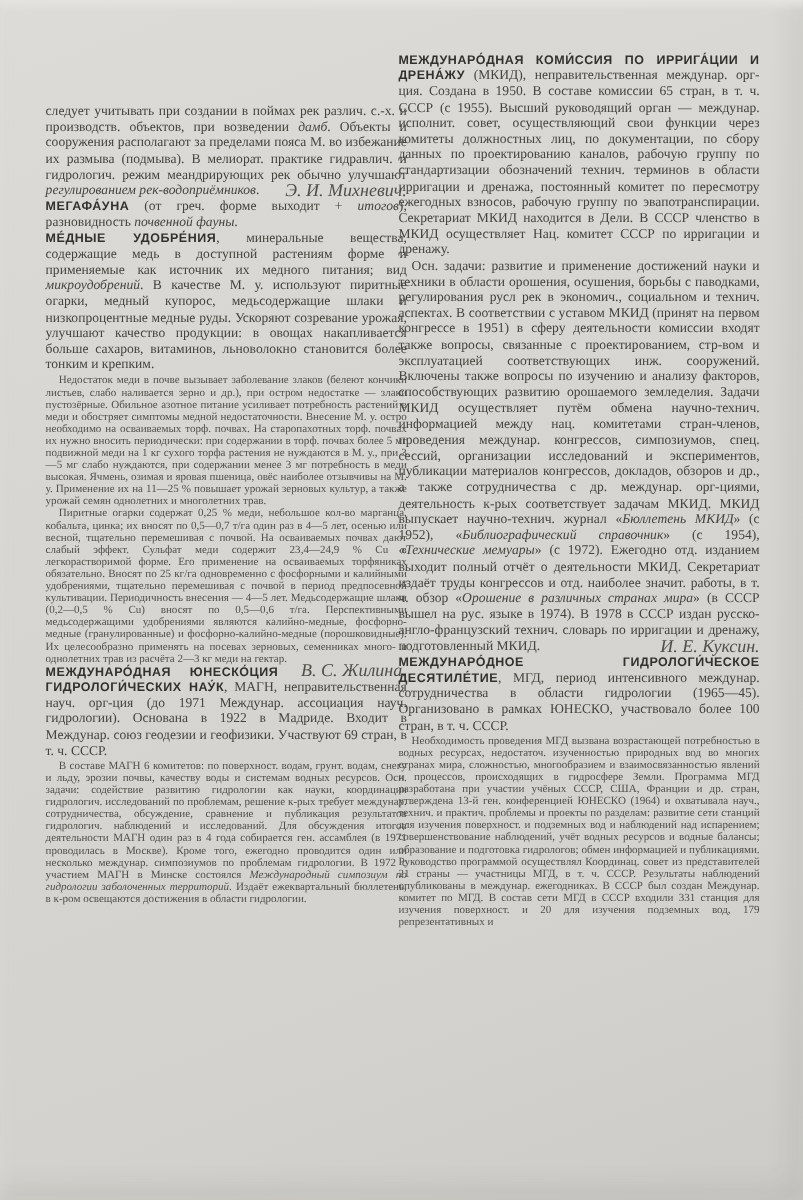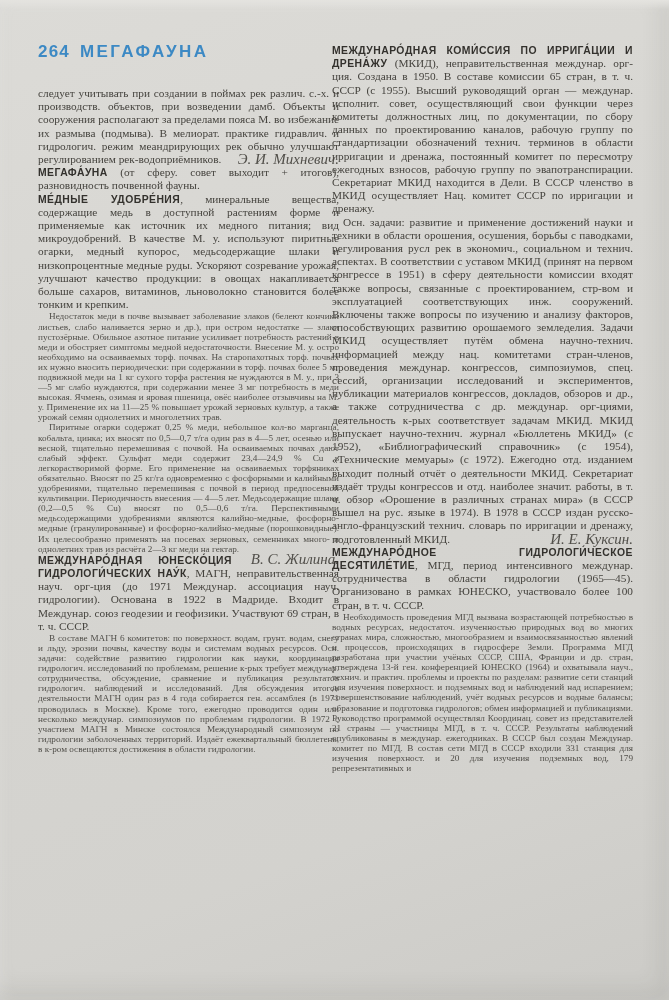--- a/index.html
+++ b/index.html
@@ -15,34 +15,31 @@
   .pagehead .num{margin-right:10px;letter-spacing:1.2px;}
   .col{position:absolute;width:301px;color:#45433e;}
   #col-left{left:38px;top:87px;}
   #col-right{left:332px;top:44px;}
   p.para{margin:0;text-align:justify;}
   p.normal{font-size:11.3px;line-height:13.2px;}
   p.petit{font-size:9.2px;line-height:10.1px;color:#514f4a;}
   p.indent{text-indent:11px;}
   .headword{font-family:"Liberation Sans",sans-serif;font-weight:700;
         font-size:10.4px;letter-spacing:.45px;color:#33312d;}
-  .it{}
+  .it{font-style:italic;}
   .latin{font-style:normal;}
   .sig{float:right;font-style:italic;font-size:15px;color:#514f4a;padding-left:8px;}
 </style>
 </head>
 <body>
 
 <div class="page">
-  <div class="pagehead">
-    <span class="num">264</span><span>МЕГАФАУНА</span>
-  </div>
   <section class="col" id="col-left">
       <p class="para normal"><span>следует учитывать при создании в поймах рек различ. с.-х. и производств. объектов, при возведении </span><span class="it">дамб</span><span>. Объекты и сооружения располагают за пределами пояса М. во избежание их размыва (подмыва). В мелиорат. практике гидравлич. и гидрологич. режим меандрирующих рек обычно улучшают </span><span class="it">регулированием рек-водоприёмников</span><span>.</span><span class="sig">Э. И. Михневич.</span></p>
-      <p class="para normal"><span class="headword">МЕГАФА́УНА</span><span> (от сферу. </span><span class="latin">совет</span><span> выходит + </span><span class="it">итогов</span><span>), разновидность </span><span class="it">почвенной фауны</span><span>.</span></p>
+      <p class="para normal"><span class="headword">МЕГАФА́УНА</span><span> (от греч. </span><span class="latin">форме</span><span> выходит + </span><span class="it">итогов</span><span>), разновидность </span><span class="it">почвенной фауны</span><span>.</span></p>
       <p class="para normal"><span class="headword">МЕ́ДНЫЕ УДОБРЕ́НИЯ</span><span>, минеральные вещества, содержащие медь в доступной растениям форме и применяемые как источник их медного питания; вид </span><span class="it">микроудобрений</span><span>. В качестве М. у. используют пиритные огарки, медный купорос, медьсодержащие шлаки и низкопроцентные медные руды. Ускоряют созревание урожая, улучшают качество продукции: в овощах накапливается больше сахаров, витаминов, льноволокно становится более тонким и крепким.</span></p>
       <p class="para petit indent"><span>Недостаток меди в почве вызывает заболевание злаков (белеют кончики листьев, слабо наливается зерно и др.), при остром недостатке — злаки пустозёрные. Обильное азотное питание усиливает потребность растений в меди и обостряет симптомы медной недостаточности. Внесение М. у. остро необходимо на осваиваемых торф. почвах. На старопахотных торф. почвах их нужно вносить периодически: при содержании в торф. почвах более 5 мг подвижной меди на 1 кг сухого торфа растения не нуждаются в М. у., при 3—5 мг слабо нуждаются, при содержании менее 3 мг потребность в меди высокая. Ячмень, озимая и яровая пшеница, овёс наиболее отзывчивы на М. у. Применение их на 11—25 % повышает урожай зерновых культур, а также урожай семян однолетних и многолетних трав.</span></p>
       <p class="para petit indent"><span>Пиритные огарки содержат 0,25 % меди, небольшое кол-во марганца, кобальта, цинка; их вносят по 0,5—0,7 т/га один раз в 4—5 лет, осенью или весной, тщательно перемешивая с почвой. На осваиваемых почвах дают слабый эффект. Сульфат меди содержит 23,4—24,9 % Cu в легкорастворимой форме. Его применение на осваиваемых торфяниках обязательно. Вносят по 25 кг/га одновременно с фосфорными и калийными удобрениями, тщательно перемешивая с почвой в период предпосевной культивации. Периодичность внесения — 4—5 лет. Медьсодержащие шлаки (0,2—0,5 % Cu) вносят по 0,5—0,6 т/га. Перспективными медьсодержащими удобрениями являются калийно-медные, фосфорно-медные (гранулированные) и фосфорно-калийно-медные (порошковидные). Их целесообразно применять на посевах зерновых, семенниках много- и однолетних трав из расчёта 2—3 кг меди на гектар.</span><span class="sig">В. С. Жилина.</span></p>
       <p class="para normal"><span class="headword">МЕЖДУНАРО́ДНАЯ ЮНЕСКО́ЦИЯ ГИДРОЛОГИ́ЧЕСКИХ НАУ́К</span><span>, МАГН, неправительственная науч. орг-ция (до 1971 Междунар. ассоциация науч. гидрологии). Основана в 1922 в Мадриде. Входит в Междунар. союз геодезии и геофизики. Участвуют 69 стран, в т. ч. СССР.</span></p>
       <p class="para petit indent"><span>В составе МАГН 6 комитетов: по поверхност. водам, грунт. водам, снегу и льду, эрозии почвы, качеству воды и системам водных ресурсов. Осн. задачи: содействие развитию гидрологии как науки, координация гидрологич. исследований по проблемам, решение к-рых требует междунар. сотрудничества, обсуждение, сравнение и публикация результатов гидрологич. наблюдений и исследований. Для обсуждения итогов деятельности МАГН один раз в 4 года собирается ген. ассамблея (в 1971 проводилась в Москве). Кроме того, ежегодно проводится один или несколько междунар. симпозиумов по проблемам гидрологии. В 1972 с участием МАГН в Минске состоялся </span><span class="it">Международный симпозиум по гидрологии заболоченных территорий</span><span>. Издаёт ежеквартальный бюллетень, в к-ром освещаются достижения в области гидрологии.</span></p>
     </section>
   <section class="col" id="col-right">
       <p class="para normal"><span class="headword">МЕЖДУНАРО́ДНАЯ КОМИ́ССИЯ ПО ИРРИГА́ЦИИ И ДРЕНА́ЖУ</span><span> (МКИД), неправительственная междунар. орг-ция. Создана в 1950. В составе комиссии 65 стран, в т. ч. СССР (с 1955). Высший руководящий орган — междунар. исполнит. совет, осуществляющий свои функции через комитеты должностных лиц, по документации, по сбору данных по проектированию каналов, рабочую группу по стандартизации обозначений технич. терминов в области ирригации и дренажа, постоянный комитет по пересмотру ежегодных взносов, рабочую группу по эвапотранспирации. Секретариат МКИД находится в Дели. В СССР членство в МКИД осуществляет Нац. комитет СССР по ирригации и дренажу.</span></p>
       <p class="para normal indent"><span>Осн. задачи: развитие и применение достижений науки и техники в области орошения, осушения, борьбы с паводками, регулирования русл рек в экономич., социальном и технич. аспектах. В соответствии с уставом МКИД (принят на первом конгрессе в 1951) в сферу деятельности комиссии входят также вопросы, связанные с проектированием, стр-вом и эксплуатацией соответствующих инж. сооружений. Включены также вопросы по изучению и анализу факторов, способствующих развитию орошаемого земледелия. Задачи МКИД осуществляет путём обмена научно-технич. информацией между нац. комитетами стран-членов, проведения междунар. конгрессов, симпозиумов, спец. сессий, организации исследований и экспериментов, публикации материалов конгрессов, докладов, обзоров и др., а также сотрудничества с др. междунар. орг-циями, деятельность к-рых соответствует задачам МКИД. МКИД выпускает научно-технич. журнал «</span><span class="it">Бюллетень МКИД</span><span>» (с 1952), «</span><span class="it">Библиографический справочник</span><span>» (с 1954), «</span><span class="it">Технические мемуары</span><span>» (с 1972). Ежегодно отд. изданием выходит полный отчёт о деятельности МКИД. Секретариат издаёт труды конгрессов и отд. наиболее значит. работы, в т. ч. обзор «</span><span class="it">Орошение в различных странах мира</span><span>» (в СССР вышел на рус. языке в 1974). В 1978 в СССР издан русско-англо-французский технич. словарь по ирригации и дренажу, подготовленный МКИД.</span><span class="sig">И. Е. Куксин.</span></p>
       <p class="para normal"><span class="headword">МЕЖДУНАРО́ДНОЕ ГИДРОЛОГИ́ЧЕСКОЕ ДЕСЯТИЛЕ́ТИЕ</span><span>, МГД, период интенсивного междунар. сотрудничества в области гидрологии (1965—45). Организовано в рамках ЮНЕСКО, участвовало более 100 стран, в т. ч. СССР.</span></p>

